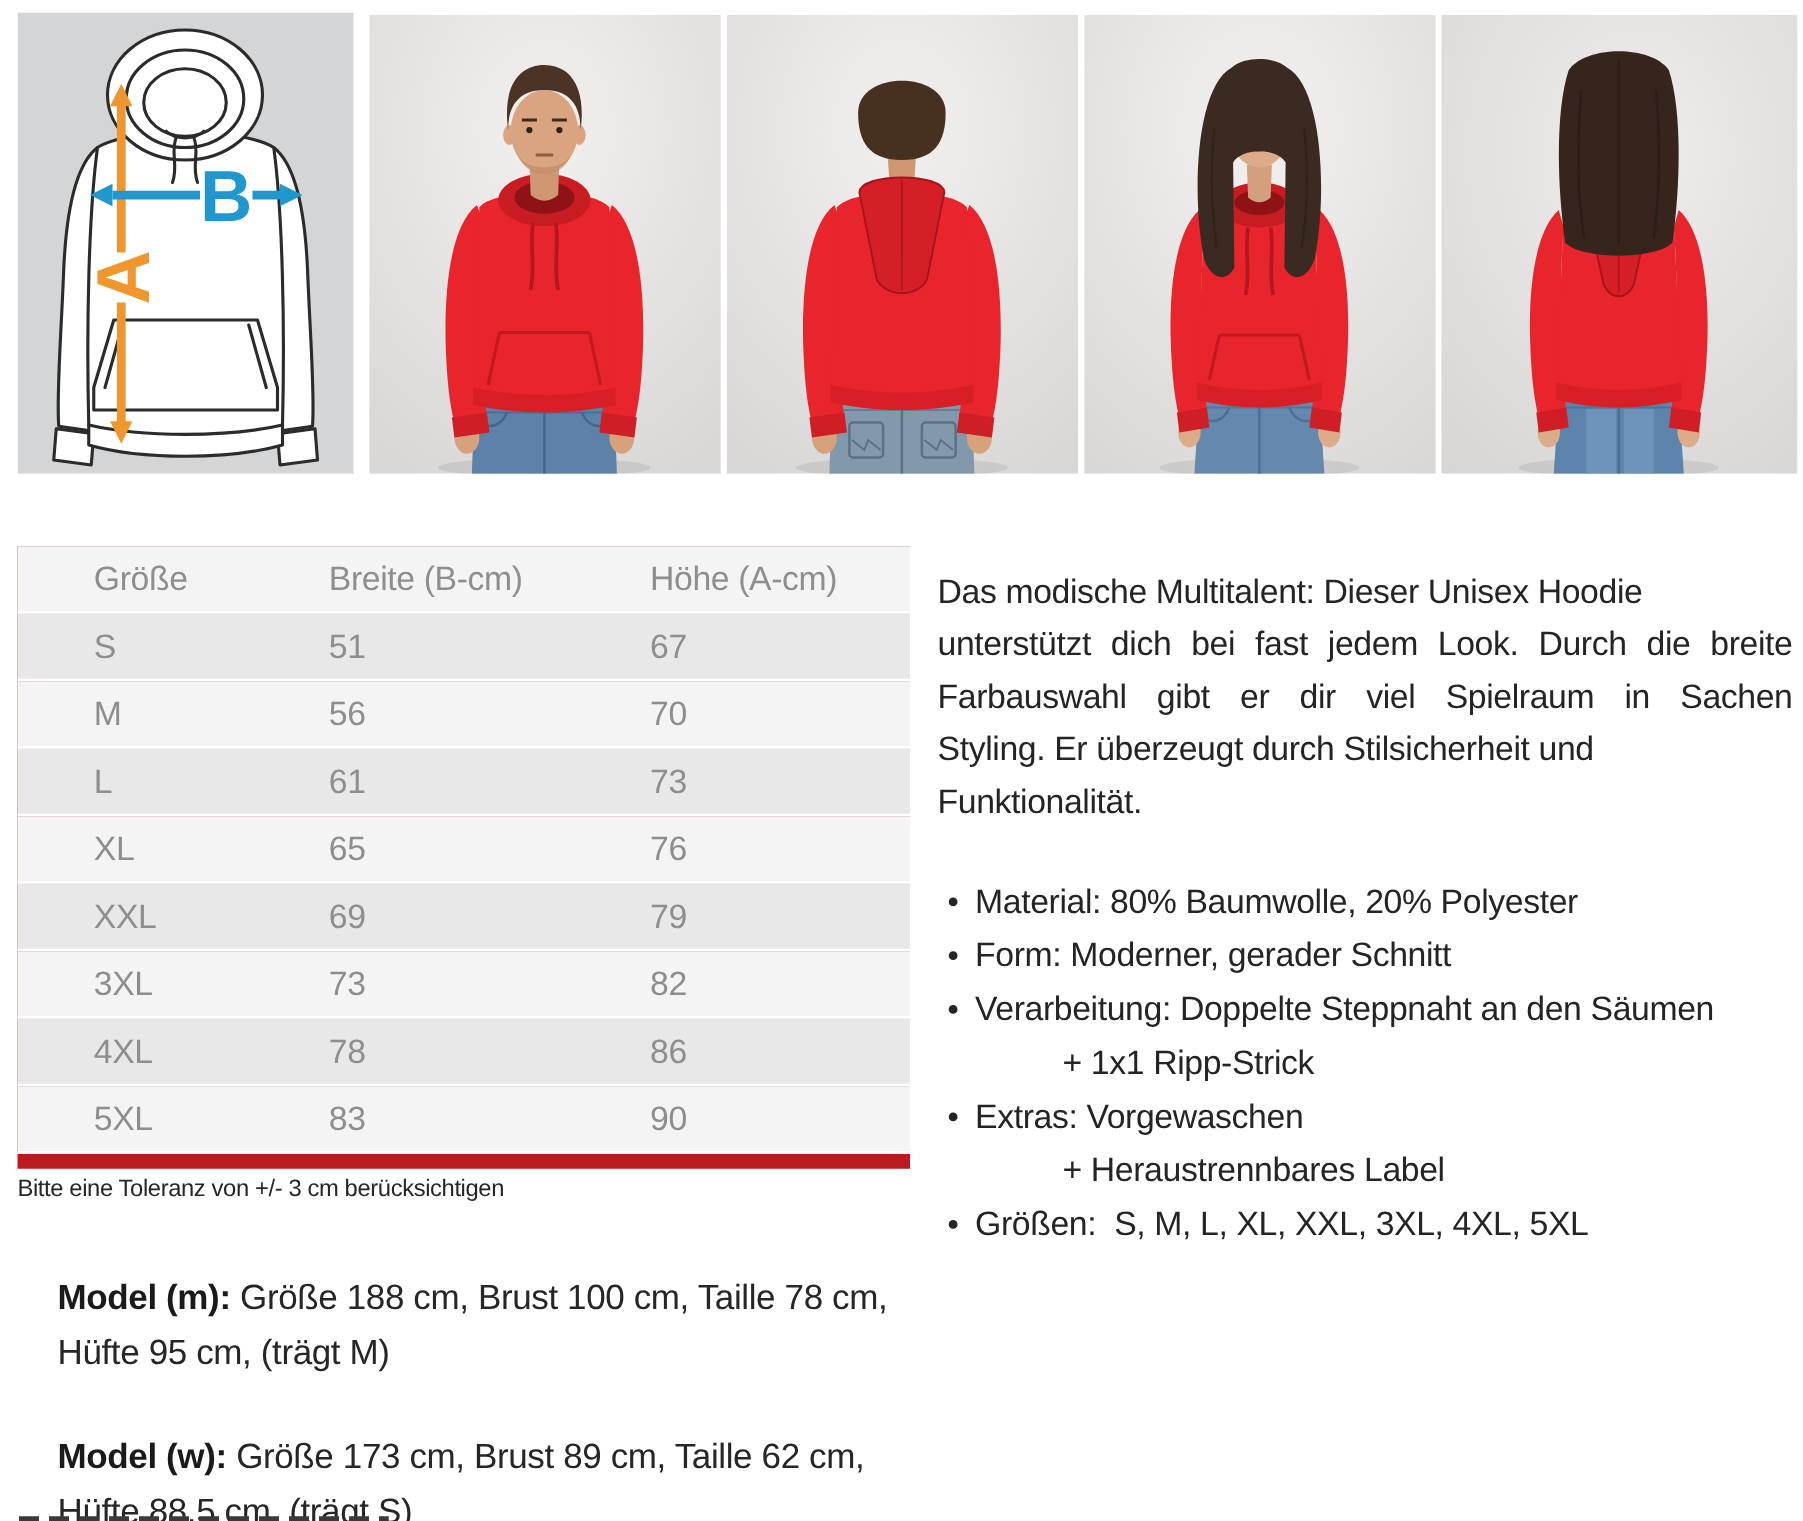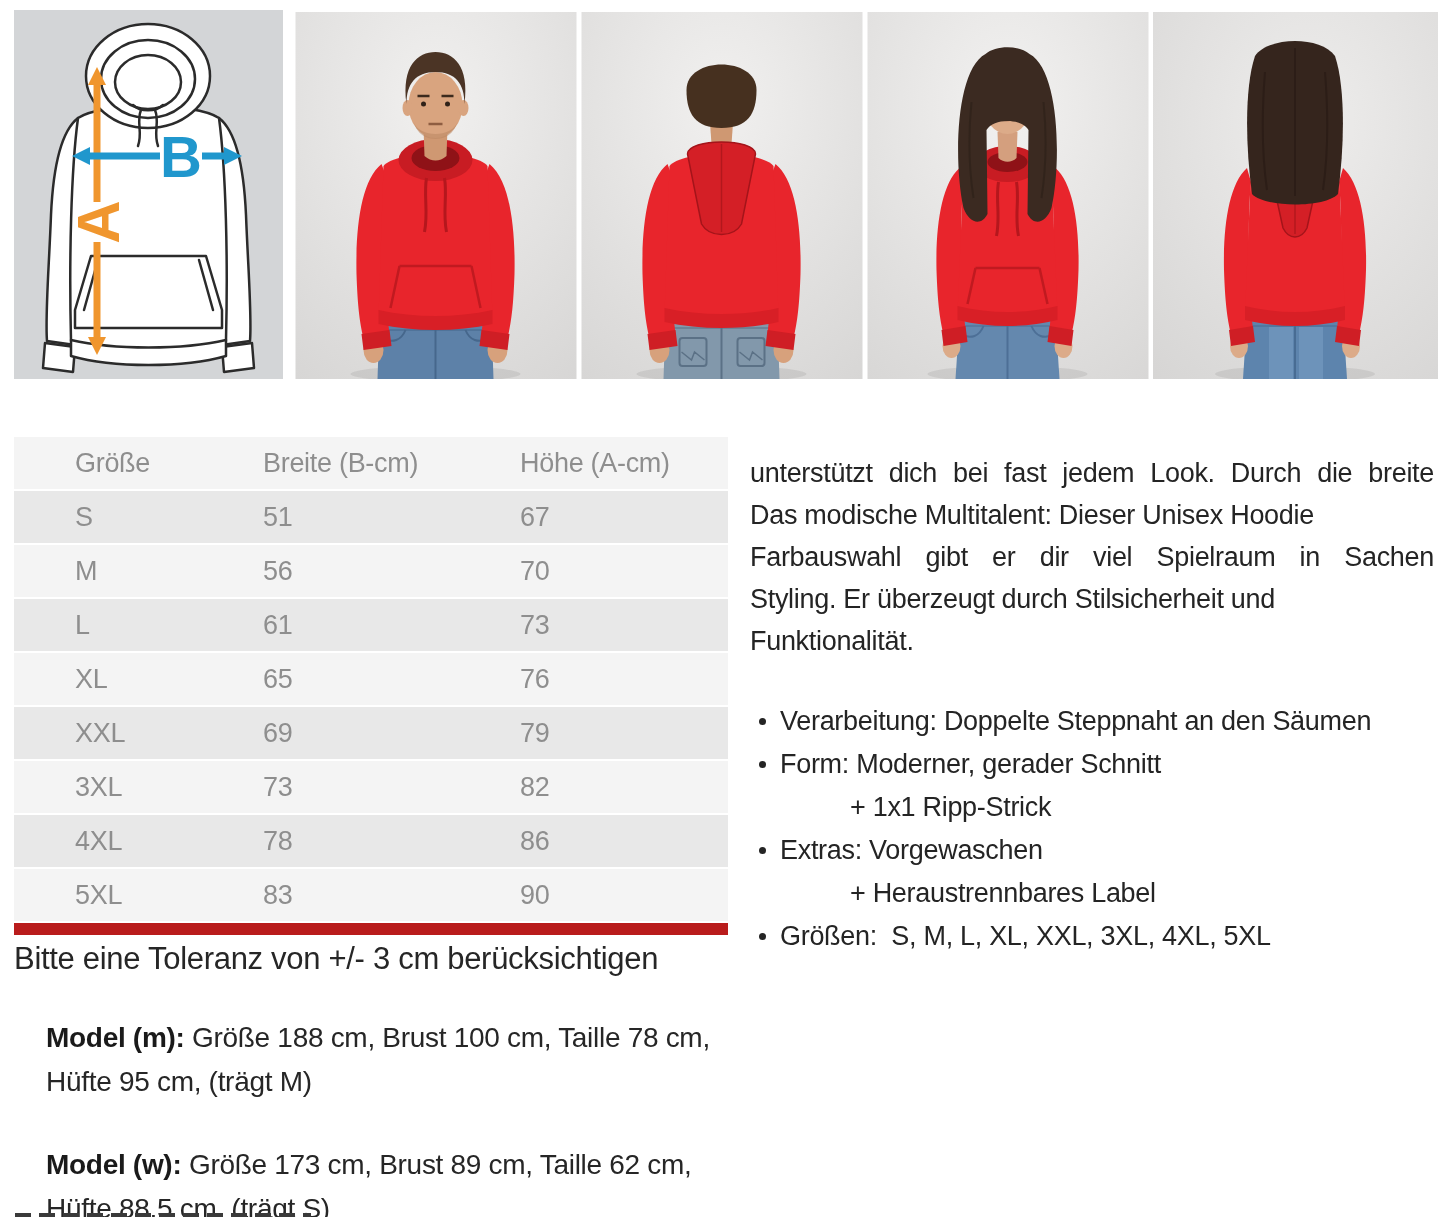--- a/index.html
+++ b/index.html
@@ -16,21 +16,21 @@
   
   .size-table{position:absolute;left:14px;top:437px;width:714px;background:#b91c1c;padding-bottom:12px;}
   .trow{display:grid;grid-template-columns:249px 257px 1fr;height:52px;align-items:center;
         border-bottom:2px solid #ffffff;color:#8e8e8e;font-size:27px;letter-spacing:-0.3px;}
   .trow > span:first-child{padding-left:61px;}
   .trow.head{background:#f4f4f4;}
   .trow.odd{background:#e8e8e8;}
   .trow.even{background:#f4f4f4;}
 
   
-  .tolerance{position:absolute;left:14px;top:941px;width:706px;font-size:31px;color:#262626;letter-spacing:-0.3px;}
+  .tolerance{position:absolute;left:14px;top:941px;width:706px;font-size:19px;color:#262626;letter-spacing:-0.3px;}
   .model{position:absolute;left:14px;width:700px;font-size:28px;line-height:44px;color:#262626;letter-spacing:-0.3px;margin-left:32px;}
   .model .b{font-weight:bold;color:#1a1a1a;}
   .model-m{top:1016px;}
   .model-w{top:1143px;}
   .crop-strip{position:absolute;left:15px;top:1213px;width:296px;height:4px;
     background:repeating-linear-gradient(90deg,#3a3a3a 0 16px,transparent 16px 24px);}
 
   
   .desc{position:absolute;left:750px;top:452px;width:684px;color:#242424;}
   .desc .line{font-size:27px;line-height:42px;letter-spacing:-0.3px;}
@@ -285,35 +285,39 @@
   </div>
 
   <div class="model model-w">
     <span class="b">Model (w):</span>
     <span>Größe 173 cm, Brust 89 cm, Taille 62 cm, Hüfte 88,5 cm, (trägt S)</span>
   </div>
 
   <div class="crop-strip"></div>
 
   <div class="desc">
+    <div class="line">Das modische Multitalent: Dieser Unisex Hoodie</div>
     <div class="line fill">unterstützt dich bei fast jedem Look. Durch die breite</div>
-    <div class="line">Das modische Multitalent: Dieser Unisex Hoodie</div>
     <div class="line fill">Farbauswahl gibt er dir viel Spielraum in Sachen</div>
     <div class="line">Styling. Er überzeugt durch Stilsicherheit und</div>
     <div class="line">Funktionalität.</div>
 
     <div class="bullets">
       <div class="brow">
         <span class="dot"></span>
+        <span>Material: 80% Baumwolle, 20% Polyester</span>
+      </div>
+      <div class="brow">
+        <span class="dot"></span>
+        <span>Form: Moderner, gerader Schnitt</span>
+      </div>
+      <div class="brow">
+        <span class="dot"></span>
         <span>Verarbeitung: Doppelte Steppnaht an den Säumen</span>
       </div>
-      <div class="brow">
-        <span class="dot"></span>
-        <span>Form: Moderner, gerader Schnitt</span>
-      </div>
       <div class="bcont">+ 1x1 Ripp-Strick</div>
       <div class="brow">
         <span class="dot"></span>
         <span>Extras: Vorgewaschen</span>
       </div>
       <div class="bcont">+ Heraustrennbares Label</div>
       <div class="brow">
         <span class="dot"></span>
         <span>Größen:&nbsp; S, M, L, XL, XXL, 3XL, 4XL, 5XL</span>
       </div>

